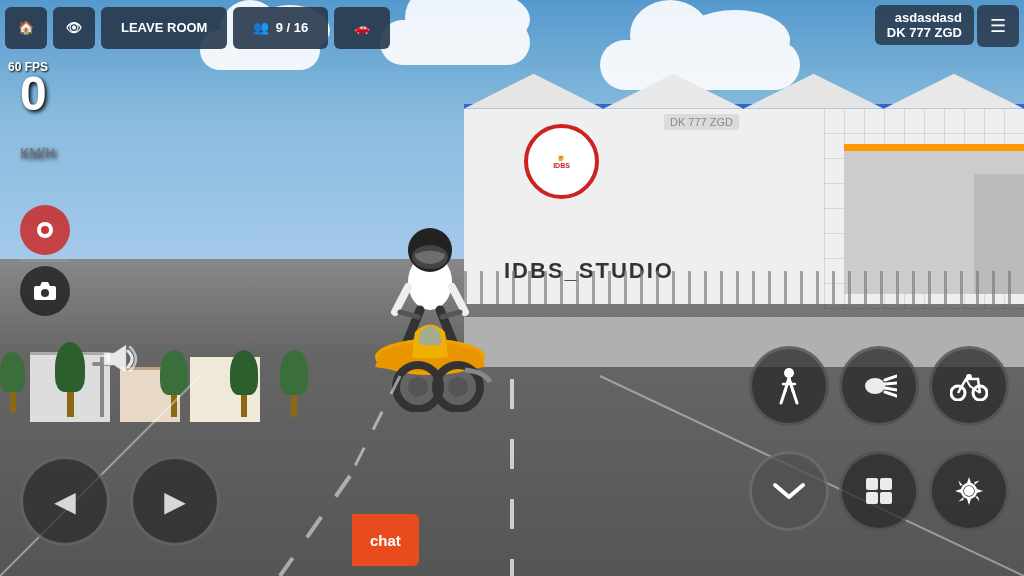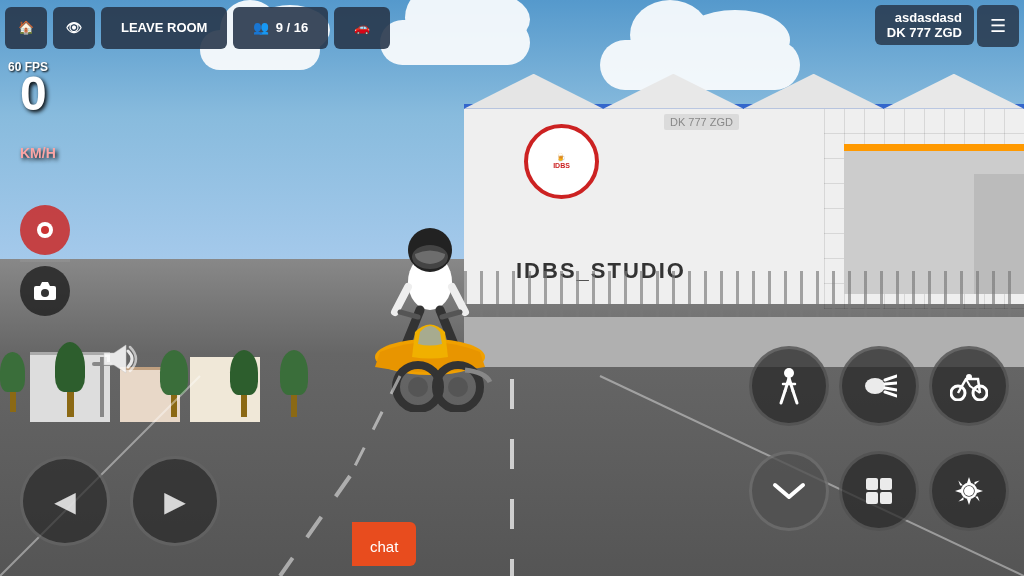--- a/index.html
+++ b/index.html
@@ -179,22 +179,22 @@
       left: 20px;
       color: white;
       font-size: 48px;
       font-weight: bold;
       z-index: 100;
       text-shadow: 2px 2px 4px black;
       line-height: 1;
     }
     .speed-unit {
       font-size: 14px;
-      color: #fca5a5;
-      font-weight: bold;
+      color: #737373;
+      font-weight: normal;
     }
 
     .ctrl-icon-btn {
       width: 50px;
       height: 50px;
       background: rgba(30,30,30,0.8);
       border-radius: 50%;
       border: none;
       display: flex;
       align-items: center;
@@ -291,27 +291,27 @@
       height: 44px;
       background: rgba(240, 240, 240, 0.92);
       border: none;
       border-radius: 6px 0 0 6px;
       padding: 0 12px;
       font-size: 14px;
       color: #666;
       outline: none;
     }
     .chat-send-btn {
-      height: 44px;
+      height: 52px;
       background: #e84c1e;
       border: none;
       border-radius: 0 6px 6px 0;
       color: white;
       font-size: 15px;
-      font-weight: normal;
+      font-weight: bold;
       padding: 16px 18px;
       cursor: pointer;
     }
   </style>
 </head>
 <body>
 
 <div id="game-scene">
 
   <div class="sky-layer"></div>
@@ -367,21 +367,21 @@
       <div style="flex:1; height:35px; clip-path:polygon(0 100%,50% 0,100% 100%); background:#e8e8e8; border-left:1px solid #ccc;"></div>
     </div>
 
     <div style="position:absolute; top:15px; left:60px; width:75px; height:75px; border-radius:50%; border:4px solid #cc2222; background:white; display:flex; align-items:center; justify-content:center;">
       <div style="text-align:center;">
         <div style="font-size:8px; font-weight:bold; color:#cc2222; line-height:1;">🍺</div>
         <div style="font-size:7px; font-weight:bold; color:#cc2222;">IDBS</div>
       </div>
     </div>
 
-    <div style="position:absolute; bottom:20px; left:52px; font-size:22px; font-weight:bold; color:#333; letter-spacing:2px;">IDBS_STUDIO</div>
+    <div style="position:absolute; bottom:20px; left:40px; font-size:22px; font-weight:bold; color:#333; letter-spacing:2px;">IDBS_STUDIO</div>
 
     <div style="position:absolute; top:5px; left:200px; font-size:11px; color:#888; background:rgba(200,200,200,0.5); padding:2px 6px; border-radius:2px;">DK 777 ZGD</div>
 
     <div style="position:absolute; right:0; top:0; width:200px; height:200px; background: repeating-linear-gradient(0deg, rgba(0,0,0,0.1) 0px, rgba(0,0,0,0.1) 1px, transparent 1px, transparent 25px), repeating-linear-gradient(90deg, rgba(0,0,0,0.1) 0px, rgba(0,0,0,0.1) 1px, transparent 1px, transparent 20px);"></div>
   </div>
 
   <div style="position:absolute; top:25%; right:0; width:180px; height:150px; background:#cccccc; border-top:7px solid #ff9900;">
     <div style="position:absolute; bottom:0; right:0; width:50px; height:120px; background:#bbbbbb;"></div>
   </div>
 

